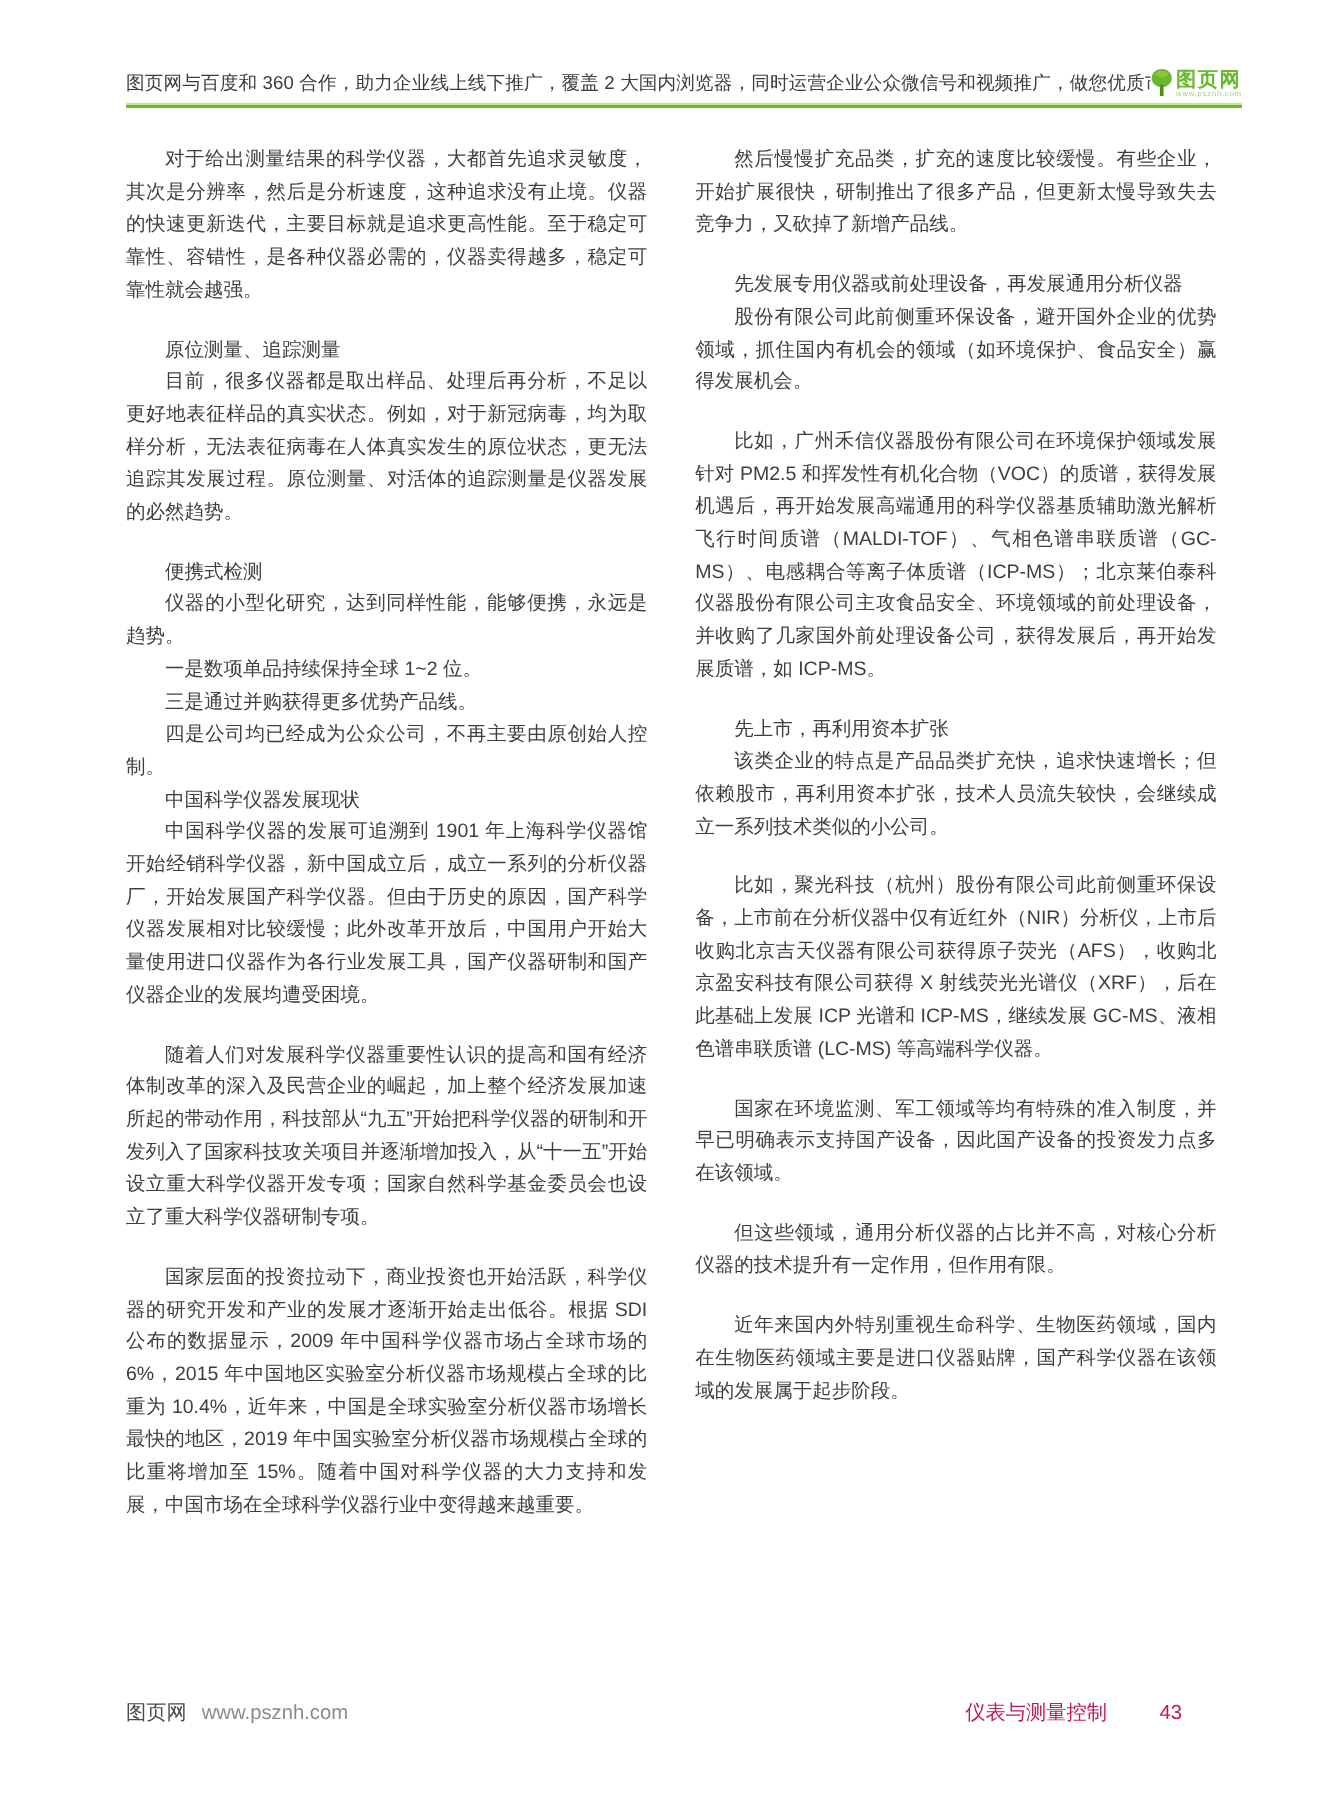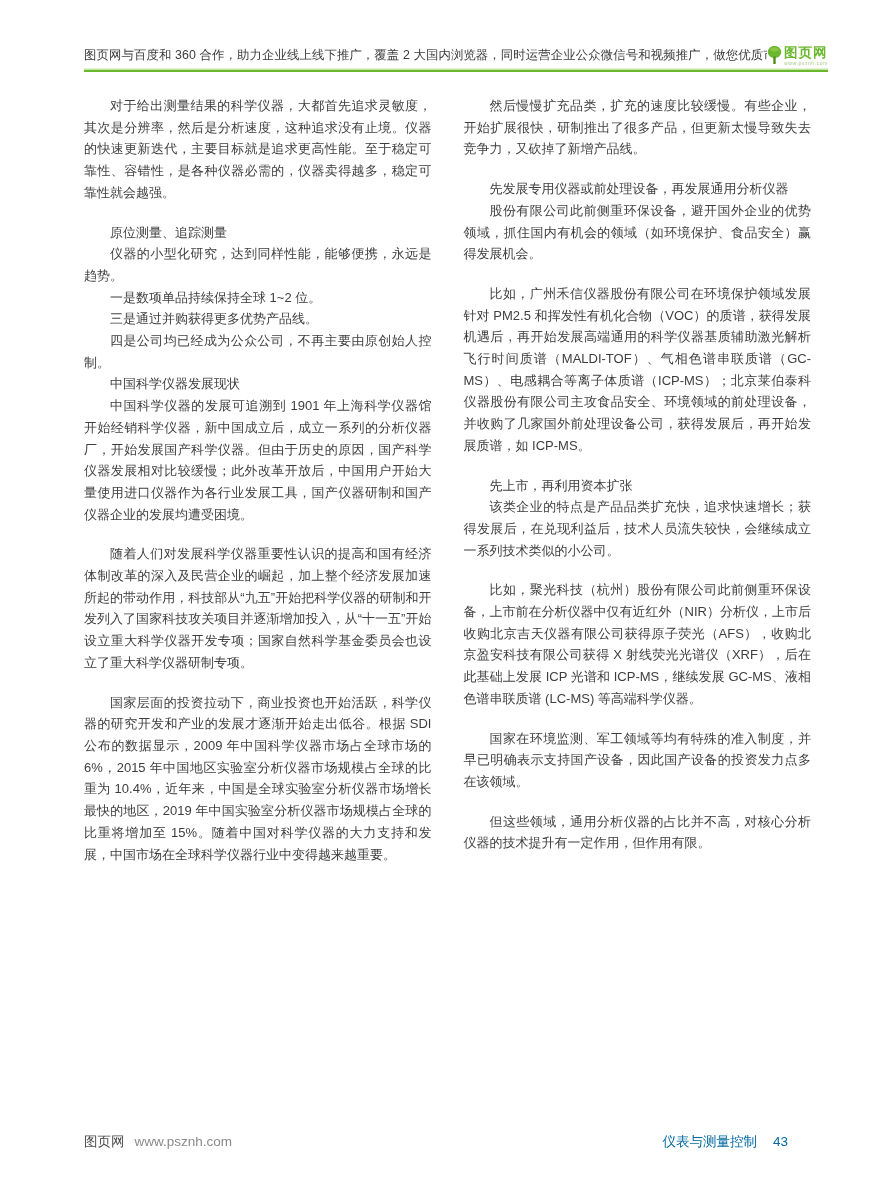--- a/index.html
+++ b/index.html
@@ -39,21 +39,21 @@
   .para.gap{margin-top:18px;}
   
   .footer{
     position:absolute;left:84px;top:1133px;width:704px;
     display:flex;justify-content:space-between;align-items:baseline;
     font-size:13.5px;color:#4f4f4f;
   }
   .f-left{display:flex;gap:10px;align-items:baseline;}
   .f-site{color:#4a4a4a;}
   .f-url{color:#8a8a8a;}
-  .f-right{display:flex;gap:16px;align-items:baseline;color:#0369a1;text-align:center;}
+  .f-right{display:flex;gap:35px;align-items:baseline;color:#be185d;text-align:center;}
 </style>
 </head>
 <body>
 
 <div class="page">
 
   <div class="header">
     <div class="header-row">
       <span class="promo">图页网与百度和 360 合作，助力企业线上线下推广，覆盖 2 大国内浏览器，同时运营企业公众微信号和视频推广，做您优质市场部。</span>
       <div class="logo">
@@ -70,39 +70,42 @@
         </span>
       </div>
     </div>
     <div class="rule"></div>
   </div>
 
   <main class="content">
     <section class="col">
         <p class="para">对于给出测量结果的科学仪器，大都首先追求灵敏度，其次是分辨率，然后是分析速度，这种追求没有止境。仪器的快速更新迭代，主要目标就是追求更高性能。至于稳定可靠性、容错性，是各种仪器必需的，仪器卖得越多，稳定可靠性就会越强。</p>
         <p class="para gap">原位测量、追踪测量</p>
+        <p class="para">目前，很多仪器都是取出样品、处理后再分析，不足以更好地表征样品的真实状态。例如，对于新冠病毒，均为取样分析，无法表征病毒在人体真实发生的原位状态，更无法追踪其发展过程。原位测量、对活体的追踪测量是仪器发展的必然趋势。</p>
+        <p class="para gap">便携式检测</p>
         <p class="para">仪器的小型化研究，达到同样性能，能够便携，永远是趋势。</p>
         <p class="para">一是数项单品持续保持全球 1~2 位。</p>
         <p class="para">三是通过并购获得更多优势产品线。</p>
         <p class="para">四是公司均已经成为公众公司，不再主要由原创始人控制。</p>
         <p class="para">中国科学仪器发展现状</p>
         <p class="para">中国科学仪器的发展可追溯到 1901 年上海科学仪器馆开始经销科学仪器，新中国成立后，成立一系列的分析仪器厂，开始发展国产科学仪器。但由于历史的原因，国产科学仪器发展相对比较缓慢；此外改革开放后，中国用户开始大量使用进口仪器作为各行业发展工具，国产仪器研制和国产仪器企业的发展均遭受困境。</p>
         <p class="para gap">随着人们对发展科学仪器重要性认识的提高和国有经济体制改革的深入及民营企业的崛起，加上整个经济发展加速所起的带动作用，科技部从“九五”开始把科学仪器的研制和开发列入了国家科技攻关项目并逐渐增加投入，从“十一五”开始设立重大科学仪器开发专项；国家自然科学基金委员会也设立了重大科学仪器研制专项。</p>
         <p class="para gap">国家层面的投资拉动下，商业投资也开始活跃，科学仪器的研究开发和产业的发展才逐渐开始走出低谷。根据 SDI 公布的数据显示，2009 年中国科学仪器市场占全球市场的 6%，2015 年中国地区实验室分析仪器市场规模占全球的比重为 10.4%，近年来，中国是全球实验室分析仪器市场增长最快的地区，2019 年中国实验室分析仪器市场规模占全球的比重将增加至 15%。随着中国对科学仪器的大力支持和发展，中国市场在全球科学仪器行业中变得越来越重要。</p>
       </section>
     <section class="col">
         <p class="para">然后慢慢扩充品类，扩充的速度比较缓慢。有些企业，开始扩展很快，研制推出了很多产品，但更新太慢导致失去竞争力，又砍掉了新增产品线。</p>
         <p class="para gap">先发展专用仪器或前处理设备，再发展通用分析仪器</p>
         <p class="para">股份有限公司此前侧重环保设备，避开国外企业的优势领域，抓住国内有机会的领域（如环境保护、食品安全）赢得发展机会。</p>
         <p class="para gap">比如，广州禾信仪器股份有限公司在环境保护领域发展针对 PM2.5 和挥发性有机化合物（VOC）的质谱，获得发展机遇后，再开始发展高端通用的科学仪器基质辅助激光解析飞行时间质谱（MALDI-TOF）、气相色谱串联质谱（GC-MS）、电感耦合等离子体质谱（ICP-MS）；北京莱伯泰科仪器股份有限公司主攻食品安全、环境领域的前处理设备，并收购了几家国外前处理设备公司，获得发展后，再开始发展质谱，如 ICP-MS。</p>
         <p class="para gap">先上市，再利用资本扩张</p>
-        <p class="para">该类企业的特点是产品品类扩充快，追求快速增长；获得发展后，在兑现利益后，技术人员流失较快，会继续成立一系列技术类似的小公司。</p>
+        <p class="para">该类企业的特点是产品品类扩充快，追求快速增长；但依赖股市，再利用资本扩张，技术人员流失较快，会继续成立一系列技术类似的小公司。</p>
         <p class="para gap">比如，聚光科技（杭州）股份有限公司此前侧重环保设备，上市前在分析仪器中仅有近红外（NIR）分析仪，上市后收购北京吉天仪器有限公司获得原子荧光（AFS），收购北京盈安科技有限公司获得 X 射线荧光光谱仪（XRF），后在此基础上发展 ICP 光谱和 ICP-MS，继续发展 GC-MS、液相色谱串联质谱 (LC-MS) 等高端科学仪器。</p>
         <p class="para gap">国家在环境监测、军工领域等均有特殊的准入制度，并早已明确表示支持国产设备，因此国产设备的投资发力点多在该领域。</p>
         <p class="para gap">但这些领域，通用分析仪器的占比并不高，对核心分析仪器的技术提升有一定作用，但作用有限。</p>
+        <p class="para gap">近年来国内外特别重视生命科学、生物医药领域，国内在生物医药领域主要是进口仪器贴牌，国产科学仪器在该领域的发展属于起步阶段。</p>
       </section>
   </main>
 
   <div class="footer">
     <div class="f-left">
       <span class="f-site">图页网</span>
       <span class="f-url">www.psznh.com</span>
     </div>
     <div class="f-right">
       <span>仪表与测量控制</span>

